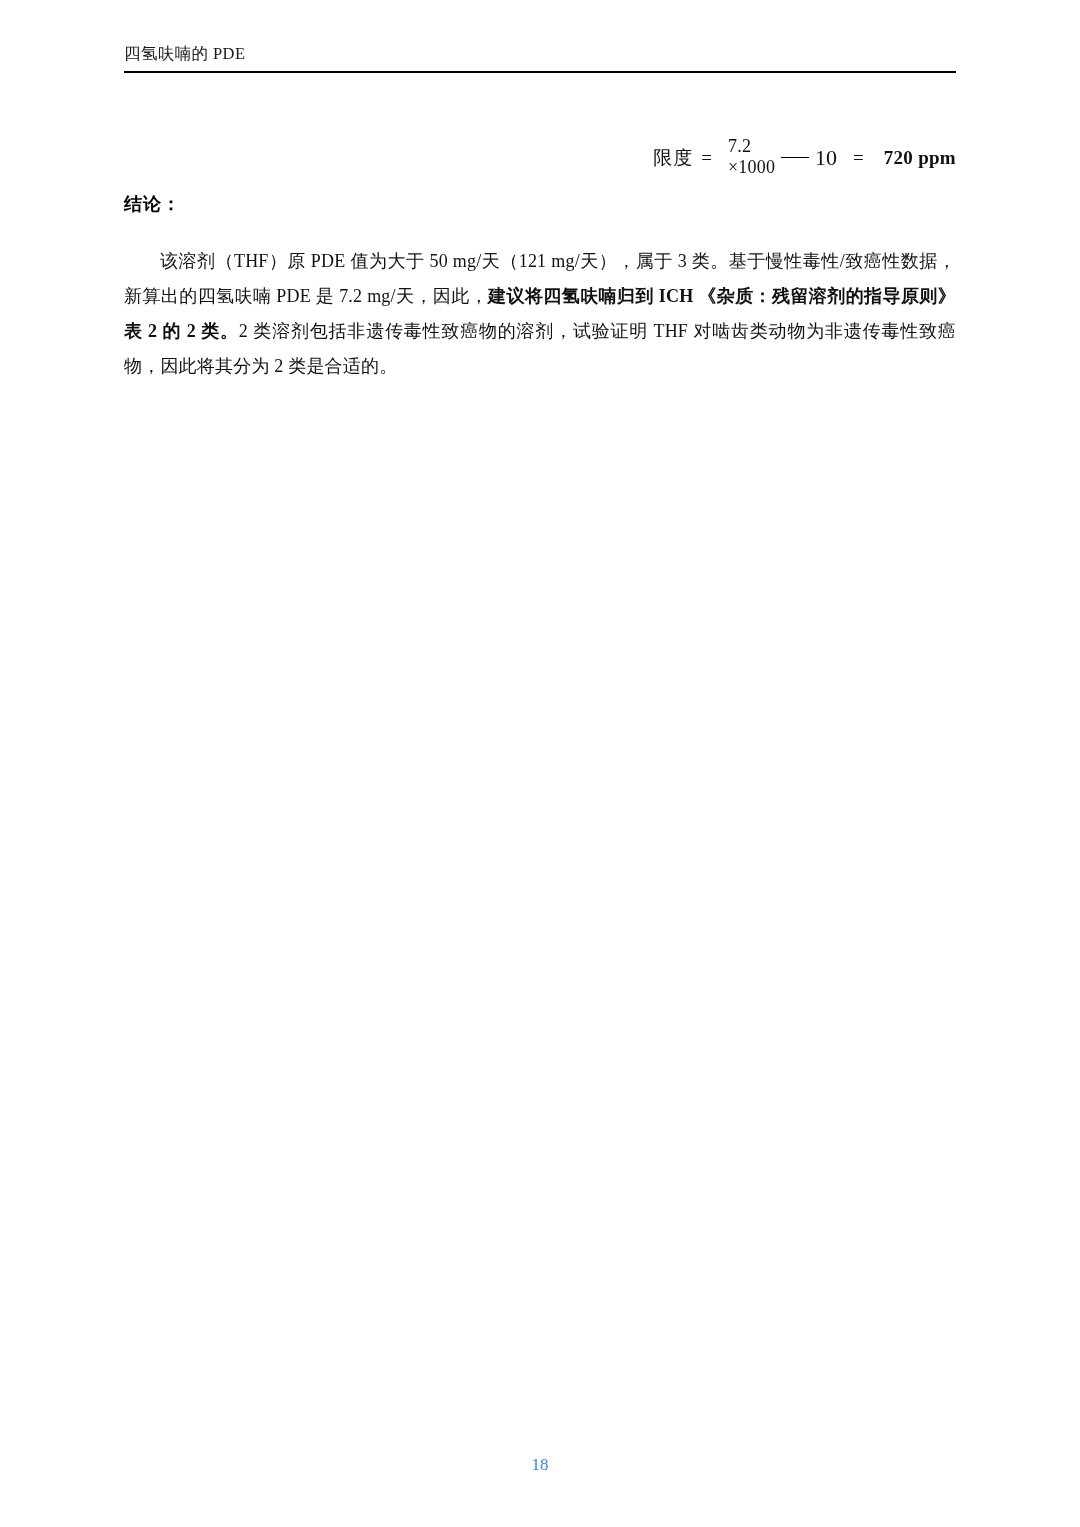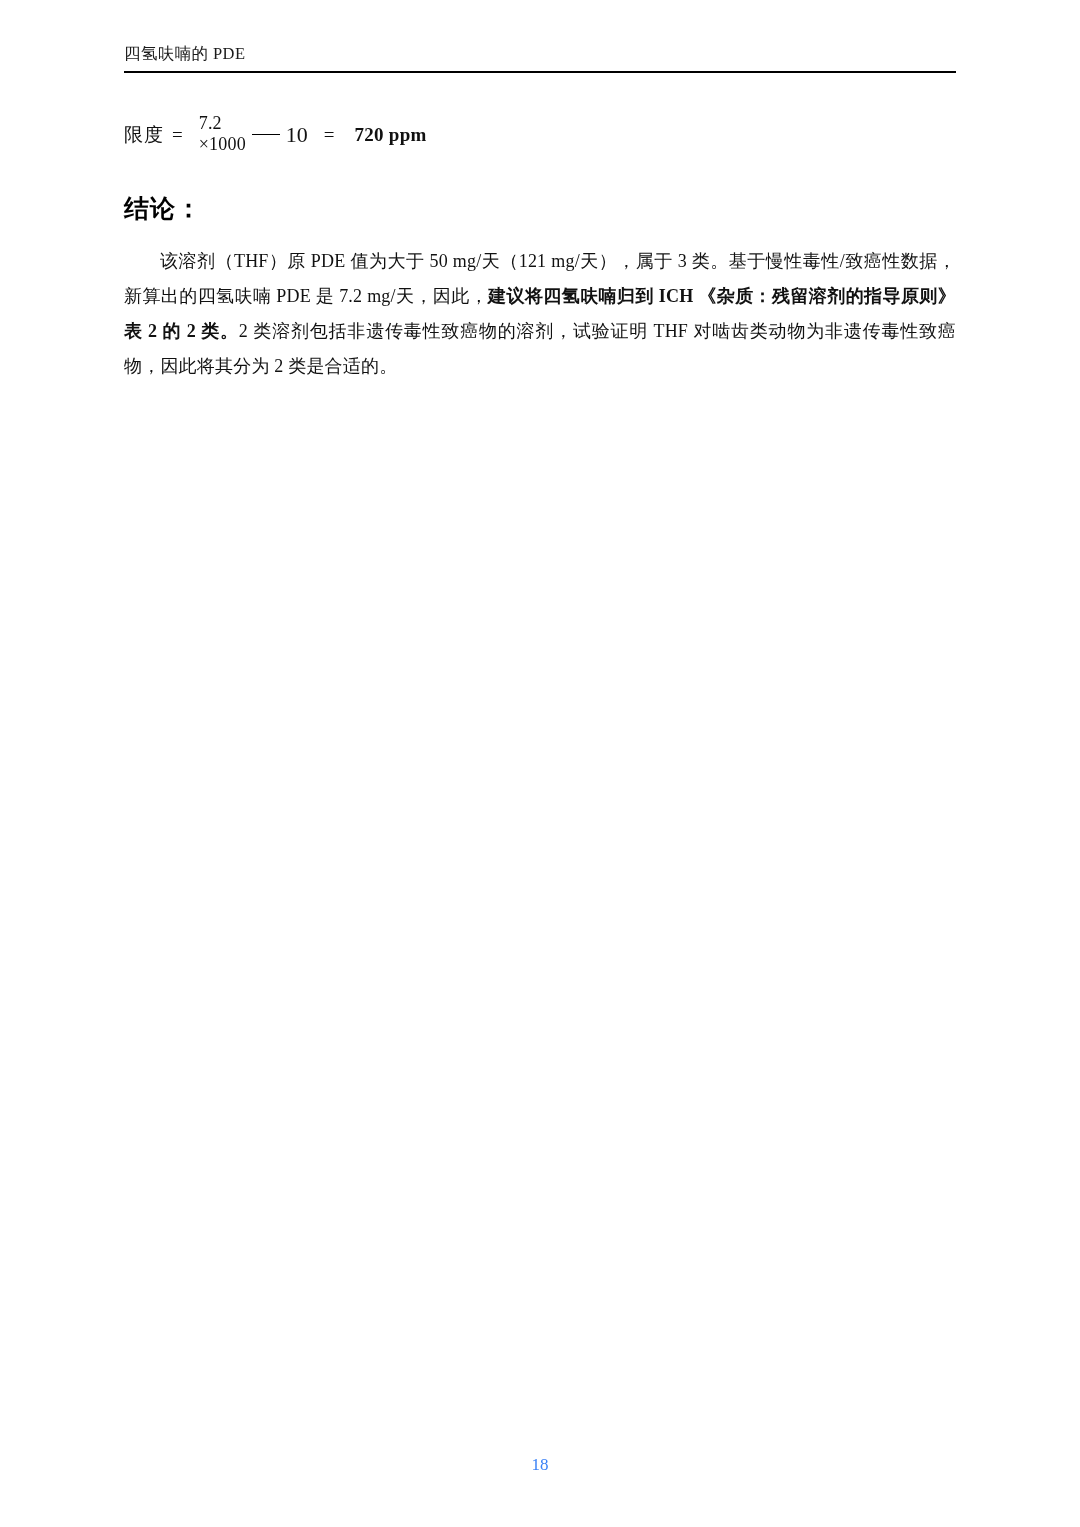--- a/index.html
+++ b/index.html
@@ -41,25 +41,25 @@
     letter-spacing: 0.4px;
   }
   .header-rule {
     margin-top: 6px;
     border-bottom: 2px solid #000000;
     width: 832px;
   }
   
   .formula {
     position: absolute;
-    top: 113px;
+    top: 136px;
     left: 0;
     width: 832px;
     display: flex;
-    justify-content: flex-start;
+    justify-content: flex-end;
     align-items: center;
   }
   .formula-row {
     display: flex;
     align-items: center;
     font-size: 19px;
     color: #111;
   }
   .formula-label {
     font-family: "Liberation Serif", serif;
@@ -100,21 +100,21 @@
     font-weight: bold;
     margin-left: 12px;
     letter-spacing: 0.3px;
   }
   
   .conclusion-heading {
     position: absolute;
     top: 192px;
     left: 0;
     font-family: "Liberation Serif", serif;
-    font-size: 25px;
+    font-size: 18px;
     font-weight: bold;
     letter-spacing: 1px;
   }
   
   .body-par {
     position: absolute;
     top: 244px;
     left: 0;
     width: 832px;
     font-family: "Liberation Serif", serif;

